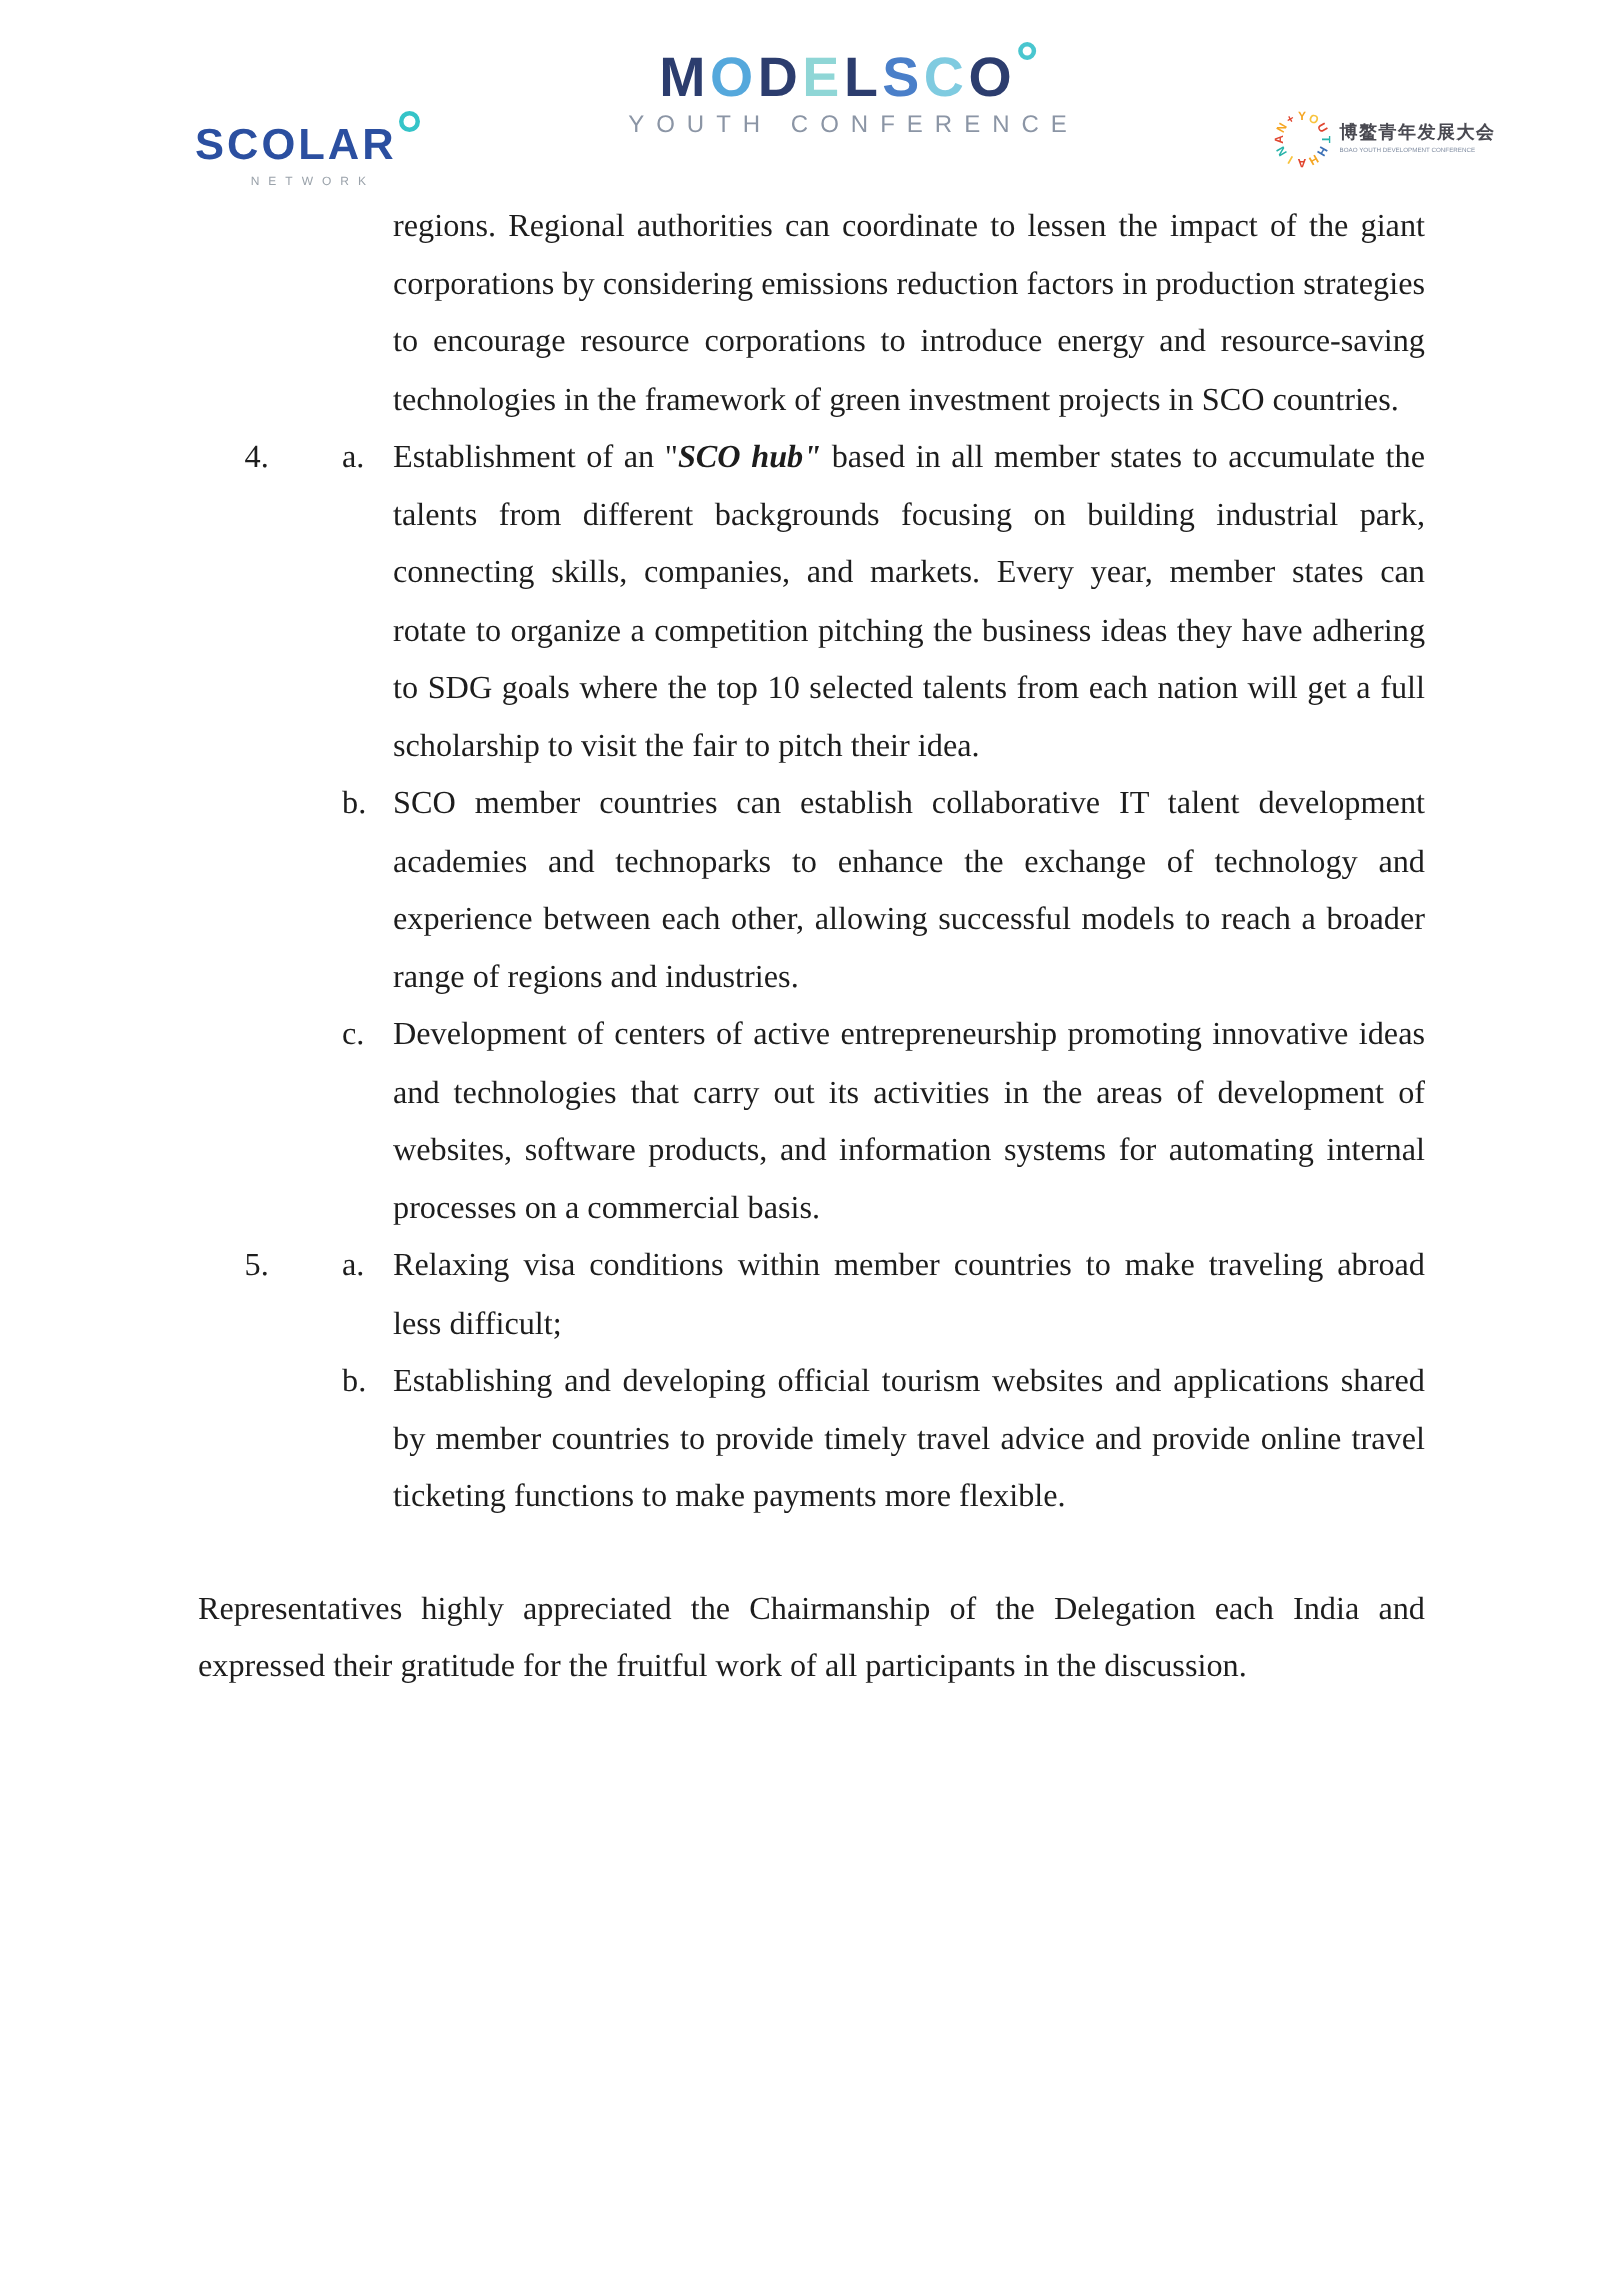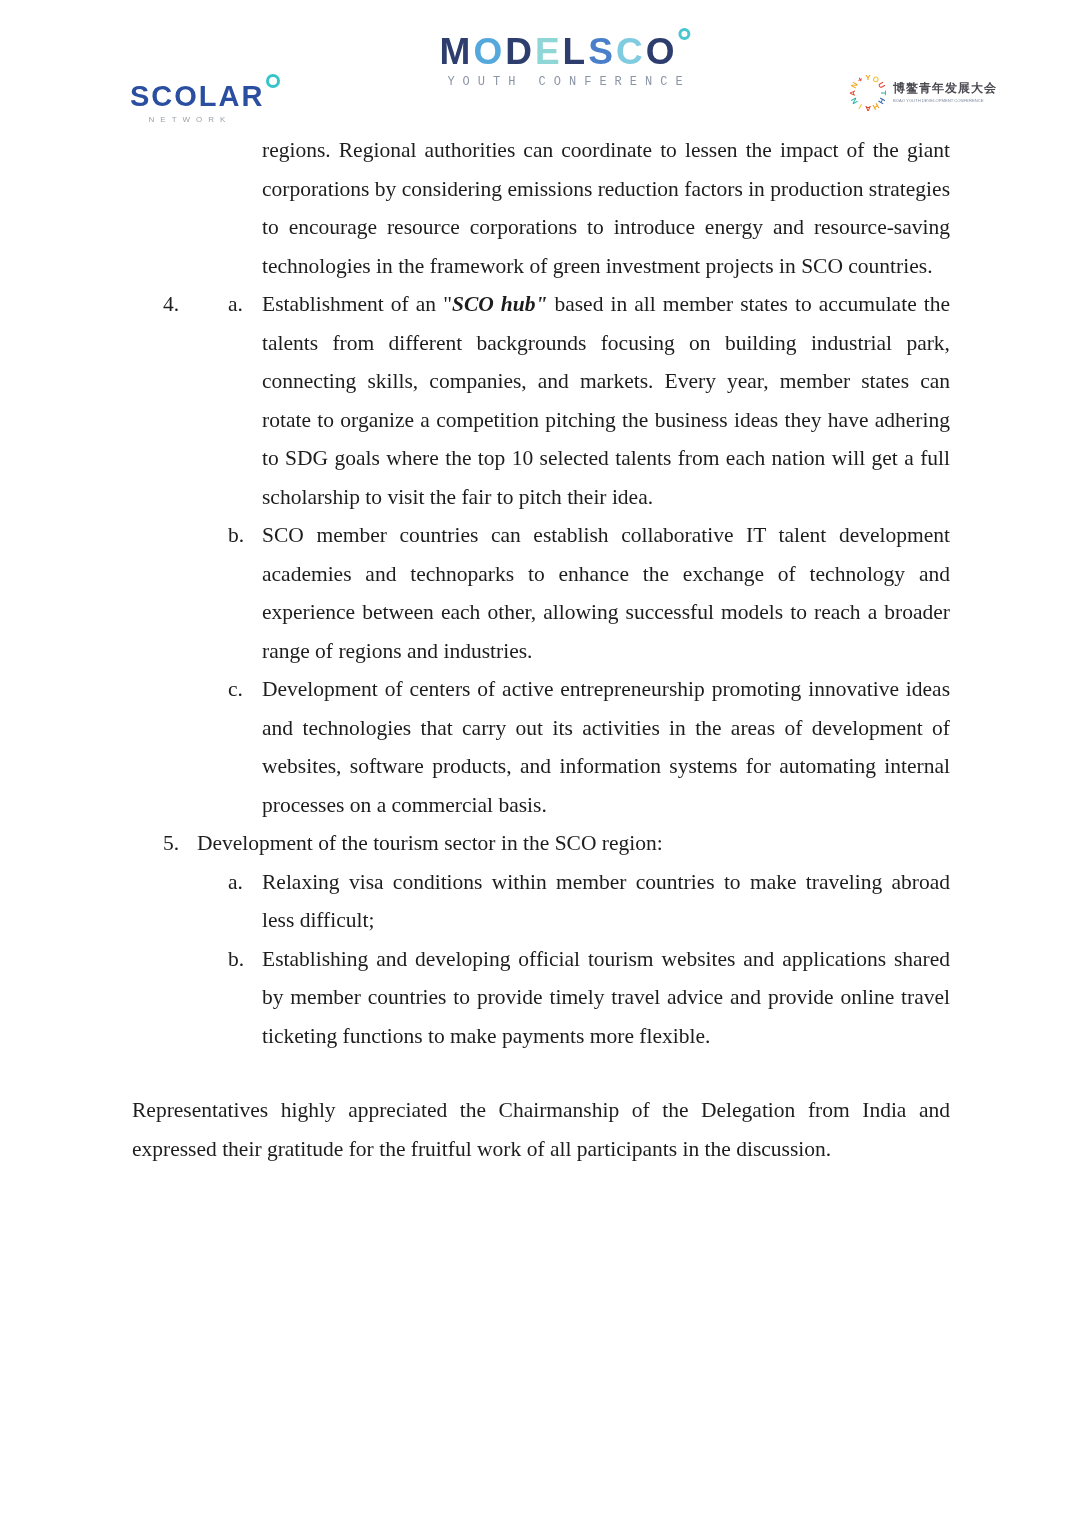--- a/index.html
+++ b/index.html
@@ -21,41 +21,40 @@
   .scolar-word{
     font-size:29px;font-weight:bold;letter-spacing:2px;
     line-height:30px;white-space:nowrap;
   }
   .scolar-ring{
     display:inline-block;width:8px;height:8px;border-radius:50%;
     border:3px solid #35c4c8;vertical-align:18px;margin-left:2px;
   }
   .scolar-sub{
     margin-top:4px;font-size:8px;letter-spacing:6px;
-    text-align:center;width:120px;
+    text-align:right;width:120px;
   }
 
   .logo-modelsco{
     position:absolute;left:50%;top:28px;transform:translateX(-50%);
     margin-left:25px;
     font-family:"Liberation Sans", sans-serif;
     text-align:center;
   }
   .modelsco-word{
     font-size:37px;font-weight:bold;letter-spacing:3px;
     line-height:40px;white-space:nowrap;
   }
   .modelsco-ring{
     display:inline-block;width:6px;height:6px;border-radius:50%;
     border:3px solid #49c6cf;vertical-align:24px;margin-left:1px;
   }
   .modelsco-sub{
-    margin-top:3px;font-size:12px;letter-spacing:8px;
+    margin-top:3px;font-size:16px;letter-spacing:8px;
     padding-left:8px;
-    font-family:Liberation Mono, monospace;
   }
 
   .logo-boao{
     position:absolute;left:845px;top:70px;
     font-family:"Liberation Sans", sans-serif;
     display:flex;align-items:center;
   }
   .boao-ring{
     position:relative;width:46px;height:46px;flex:0 0 auto;
   }
@@ -144,25 +143,25 @@
     <p class="para indent-1">regions. Regional authorities can coordinate to lessen the impact of the giant corporations by considering emissions reduction factors in production strategies to encourage resource corporations to introduce energy and resource-saving technologies in the framework of green investment projects in SCO countries.</p>
 
     <p class="num-item"><span class="marker">4.</span></p>
 
     <p class="sub-item"><span class="marker">a.</span><span>Establishment of an "</span><span class="em-strong">SCO hub"</span><span> based in all member states to accumulate the talents from different backgrounds focusing on building industrial park, connecting skills, companies, and markets. Every year, member states can rotate to organize a competition pitching the business ideas they have adhering to SDG goals where the top 10 selected talents from each nation will get a full scholarship to visit the fair to pitch their idea.</span></p>
 
     <p class="sub-item"><span class="marker">b.</span><span>SCO member countries can establish collaborative IT talent development academies and technoparks to enhance the exchange of technology and experience between each other, allowing successful models to reach a broader range of regions and industries.</span></p>
 
     <p class="sub-item"><span class="marker">c.</span><span>Development of centers of active entrepreneurship promoting innovative ideas and technologies that carry out its activities in the areas of development of websites, software products, and information systems for automating internal processes on a commercial basis.</span></p>
 
-    <p class="num-item"><span class="marker">5.</span><span>Development of the tourism sector in the SCO region:</span></p>
+    <p class="num-item"><span class="marker">5.</span></p>
 
     <p class="sub-item"><span class="marker">a.</span><span>Relaxing visa conditions within member countries to make traveling abroad less difficult;</span></p>
 
     <p class="sub-item"><span class="marker">b.</span><span>Establishing and developing official tourism websites and applications shared by member countries to provide timely travel advice and provide online travel ticketing functions to make payments more flexible.</span></p>
 
-    <p class="para closing">Representatives highly appreciated the Chairmanship of the Delegation from India and expressed their gratitude for the fruitful work of all participants in the discussion.</p>
+    <p class="para closing">Representatives highly appreciated the Chairmanship of the Delegation each India and expressed their gratitude for the fruitful work of all participants in the discussion.</p>
 
 
 
   </div>
 
 </div>
 
 </body></html>

